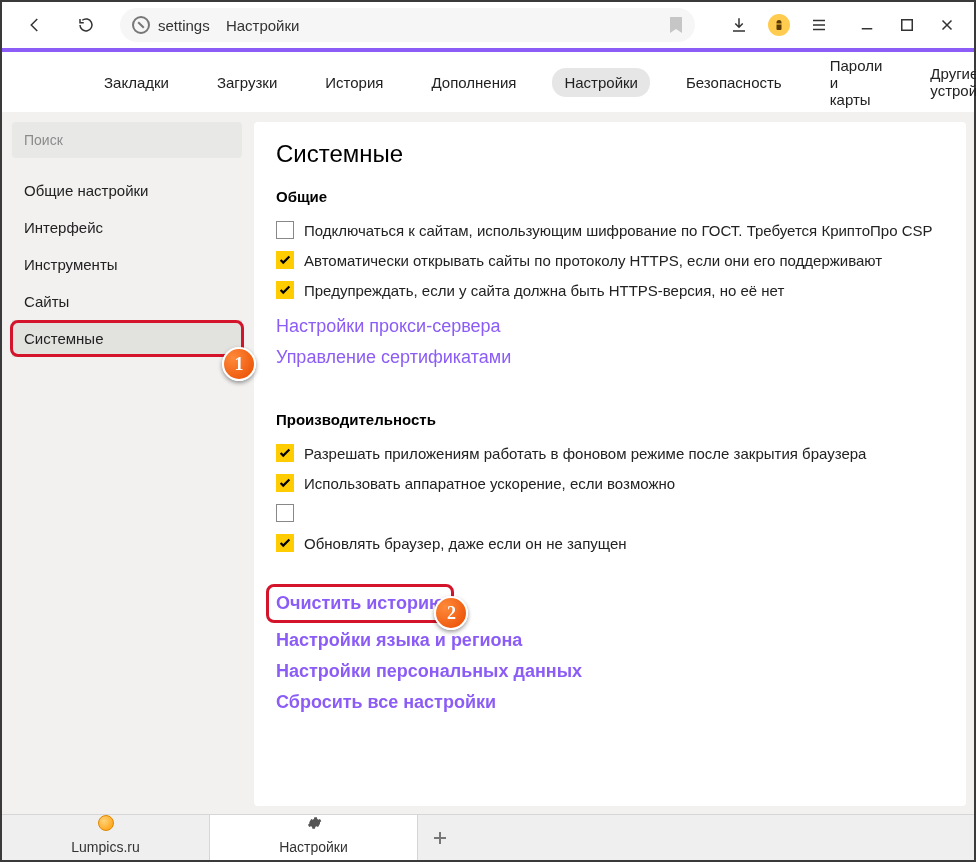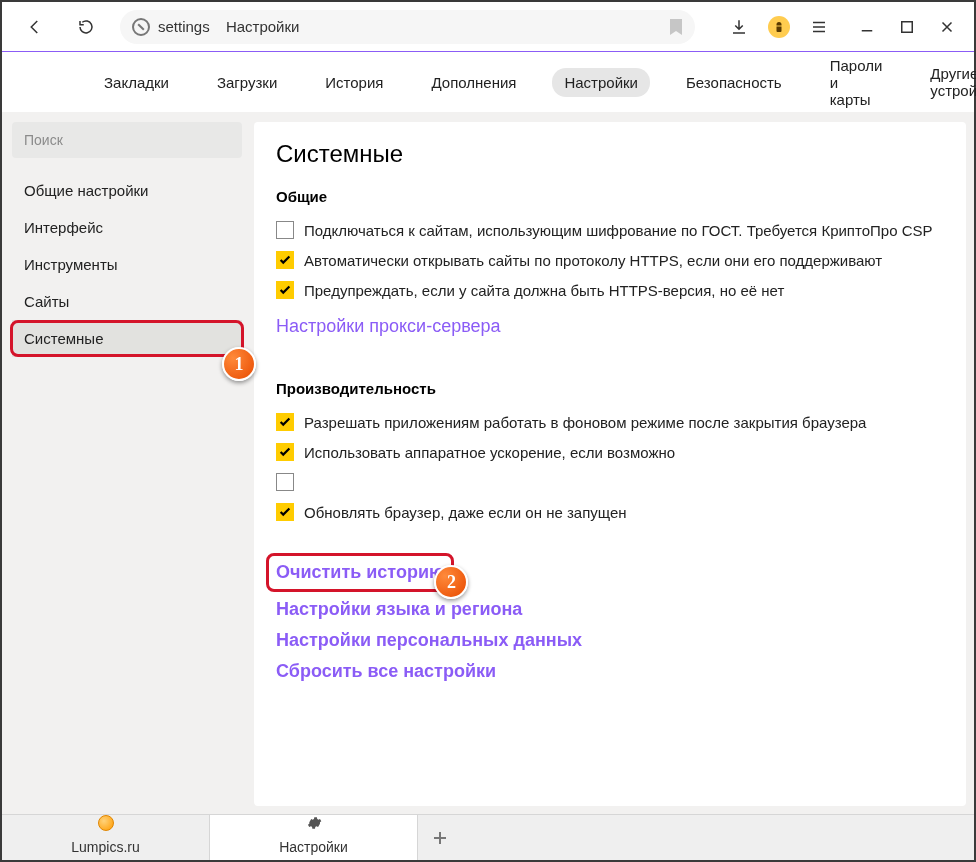--- a/index.html
+++ b/index.html
@@ -1,20 +1,20 @@
 <!DOCTYPE html>
 <html><head>
 <meta charset="utf-8">
 <style>
   * { box-sizing: border-box; margin: 0; padding: 0; }
   html, body { width: 976px; height: 862px; font-family: Arial, Helvetica, sans-serif; font-size: 15px; background: #fff; overflow: hidden; }
   .window { position: relative; width: 976px; height: 862px; border: 2px solid #3a3a3a; background: #fff; }
 
   
-  .toolbar { height: 50px; display: flex; align-items: center; padding: 8px 16px; gap: 17px; border-bottom: 1px solid #8b5cf6; }
+  .toolbar { height: 50px; display: flex; align-items: center; padding: 8px 16px; gap: 17px; border-bottom: 4px solid #8b5cf6; }
   .tb-btn { width: 34px; height: 34px; display: flex; align-items: center; justify-content: center; color: #333; }
   .tb-btn svg { width: 18px; height: 18px; stroke: #333; fill: none; stroke-width: 2; }
   .addr { flex: 1; height: 34px; background: #f6f6f6; border-radius: 17px; display: flex; align-items: center; padding: 0 12px; gap: 8px; color: #333; }
   .addr .lead { width: 18px; height: 18px; border: 2px solid #777; border-radius: 50%; position: relative; }
   .addr .lead::after { content: ""; position: absolute; left: 50%; top: 50%; width: 2px; height: 8px; background: #777; transform: translate(-50%, -50%) rotate(-45deg); }
   .addr-text { font-size: 15px; }
   .addr-text .dim { color: #333; font-weight: 400; }
   .addr-text .sep { margin: 0 6px; color: #bbb; }
   .addr-bookmark { margin-left: auto; width: 14px; height: 18px; }
   .addr-bookmark svg { width: 14px; height: 18px; fill: #c6c6c6; }
@@ -182,20 +182,21 @@
       <div class="cb-row">
         <span class="cb checked">
             <svg viewBox="0 0 16 16">
               <path d="M3 8l3 3 7-7"></path>
             </svg>
           </span>
         <span>Предупреждать, если у сайта должна быть HTTPS-версия, но её нет</span>
       </div>
       <div class="link-list">
         <span class="link">Настройки прокси-сервера</span>
+        <span class="link">Управление сертификатами</span>
       </div>
 
       <div style="height:20px"></div>
       <div class="section-title">Производительность</div>
       <div class="cb-row">
         <span class="cb checked">
             <svg viewBox="0 0 16 16">
               <path d="M3 8l3 3 7-7"></path>
             </svg>
           </span>

